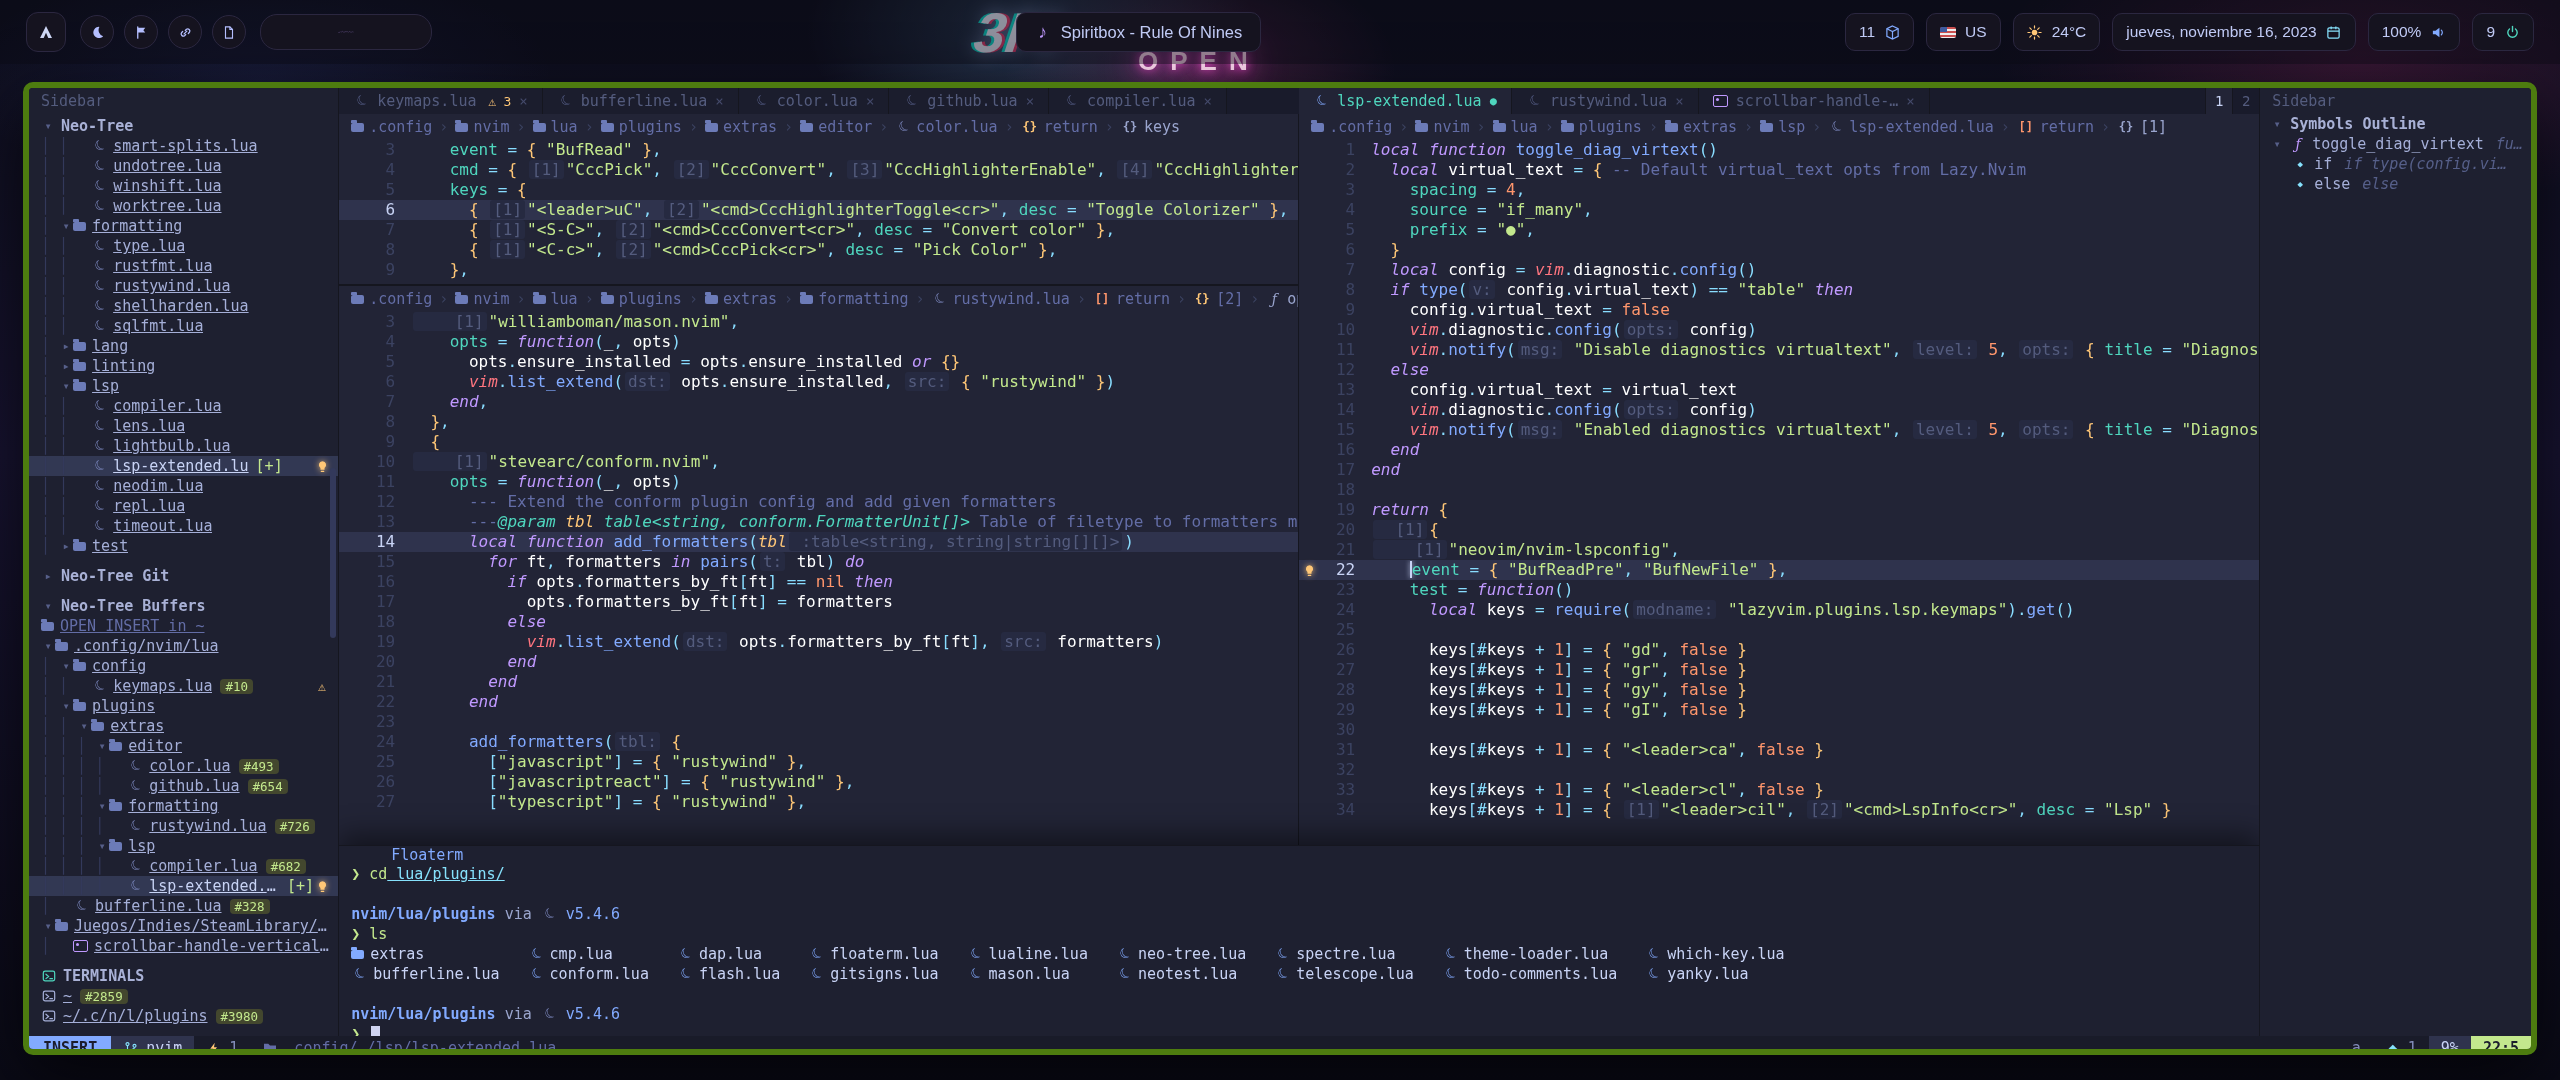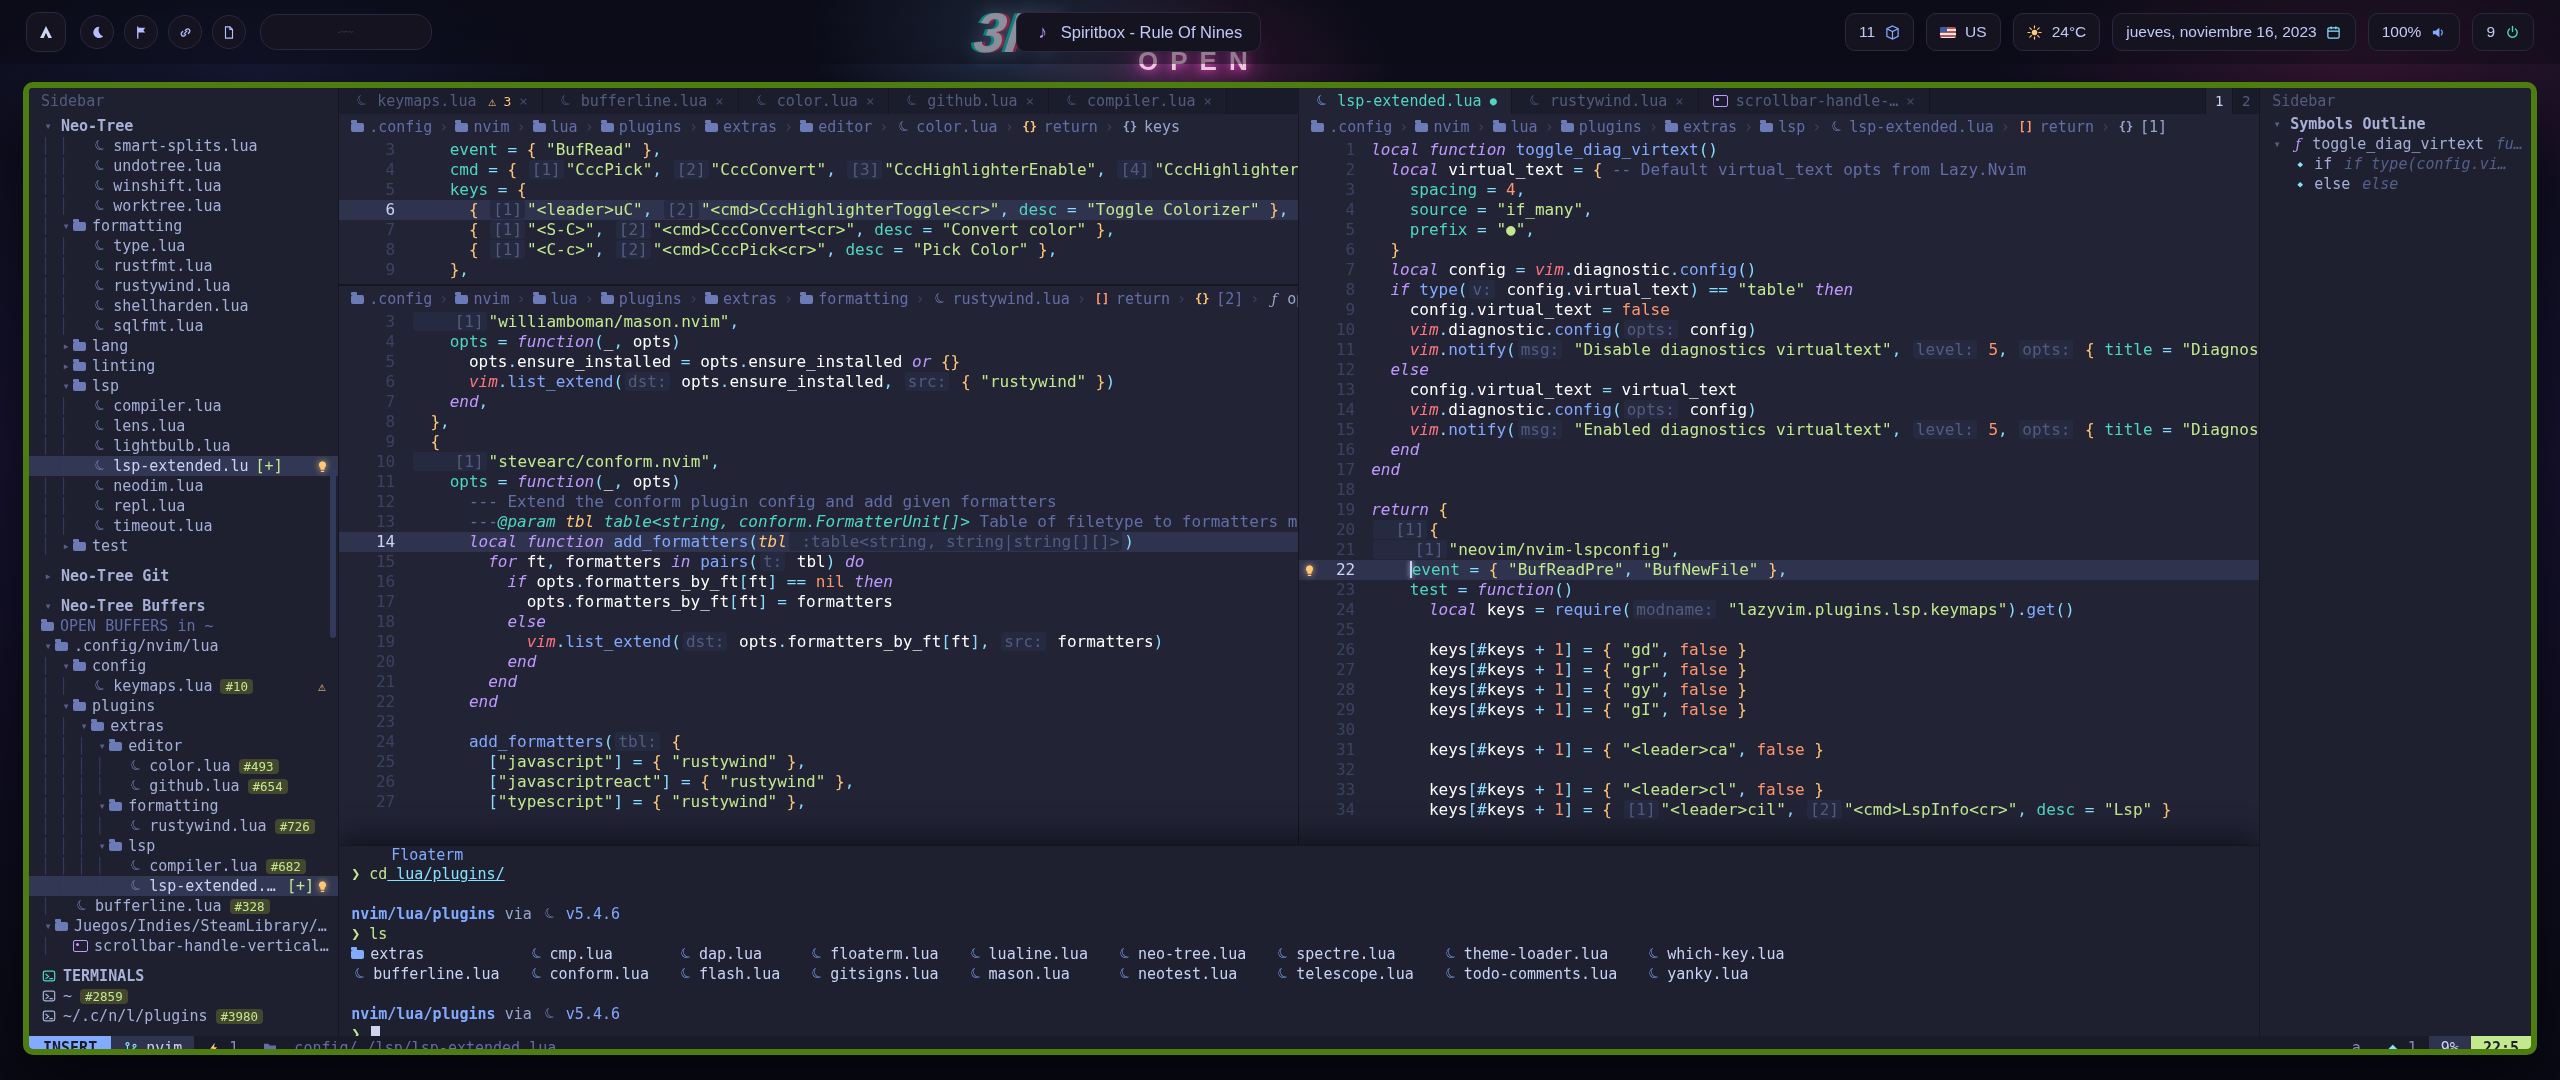--- a/index.html
+++ b/index.html
@@ -66,21 +66,21 @@
   .nt-section{margin-bottom:10px;}
   .nt-head{height:20px;display:flex;align-items:center;gap:6px;padding:0 8px 0 12px;color:#a9b1d6;font-size:15px;
     font-weight:bold;cursor:pointer;white-space:nowrap;}
   .nt-head .ic-terminal{color:#4fd6be;}
   .trow{height:20px;display:flex;align-items:center;padding:0 8px 0 12px;font-size:15px;color:#a5afd8;
     white-space:nowrap;cursor:pointer;}
   .trow.sel{background:#323853;color:#c8d3f5;}
   .trow.muted{color:#636da6;}
   .guides{color:#33395b;white-space:pre;}
   .chev-pad{display:inline-block;width:14px;flex:none;}
-  .tlabel{margin-left:6px;overflow:hidden;text-overflow:ellipsis;}
+  .tlabel{margin-left:6px;overflow:hidden;text-overflow:ellipsis;text-decoration:underline;}
   .tmod{margin-left:7px;color:#c3e88d;}
   .tbadge{margin-left:8px;padding:0 5px;height:15px;line-height:15px;border-radius:4px;background:#43472e;
     color:#c3e88d;font-size:12.5px;flex:none;}
   .tright{margin-left:auto;}
   .nt-thumb{position:absolute;right:1px;top:380px;width:5px;height:170px;background:#33395b;border-radius:3px;}
   
   .center{position:relative;width:1920px;display:flex;flex-direction:column;}
   .bufferline{height:26px;background:#191b2b;display:flex;}
   .tabgroup{width:50%;display:flex;align-items:stretch;overflow:hidden;}
   .tab{display:flex;align-items:center;gap:8px;padding:0 14px;font-size:15px;color:#545c7e;background:#1b1d2d;
@@ -434,21 +434,21 @@
               </div>
             </div>
             <div class="nt-section">
               <div class="nt-head">
                 <span class="ic ic-chev-down">▾</span>
                 <span class="nt-head-label">Neo-Tree Buffers</span>
               </div>
               <div class="trow muted">
                 <span class="guides"></span>
                 <span class="ic ic-folder"></span>
-                <span class="tlabel">OPEN BUFFERS in ~</span>
+                <span class="tlabel">OPEN INSERT in ~</span>
               </div>
               <div class="trow">
                 <span class="guides"></span>
                 <span class="ic ic-chev-down">▾</span>
                 <span class="ic ic-folder"></span>
                 <span class="tlabel">.config/nvim/lua</span>
               </div>
               <div class="trow">
                 <span class="guides">│ </span>
                 <span class="ic ic-chev-down">▾</span>

